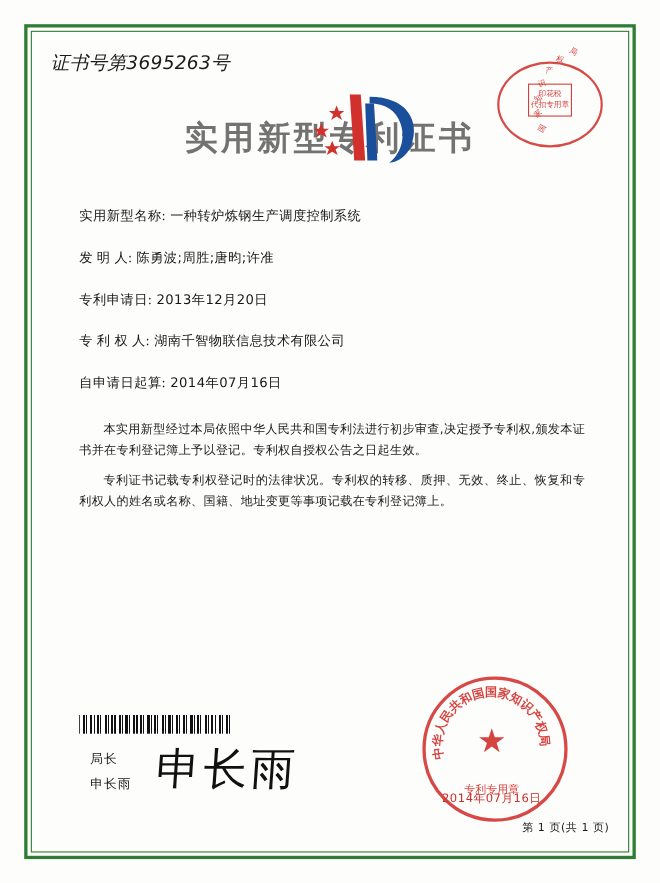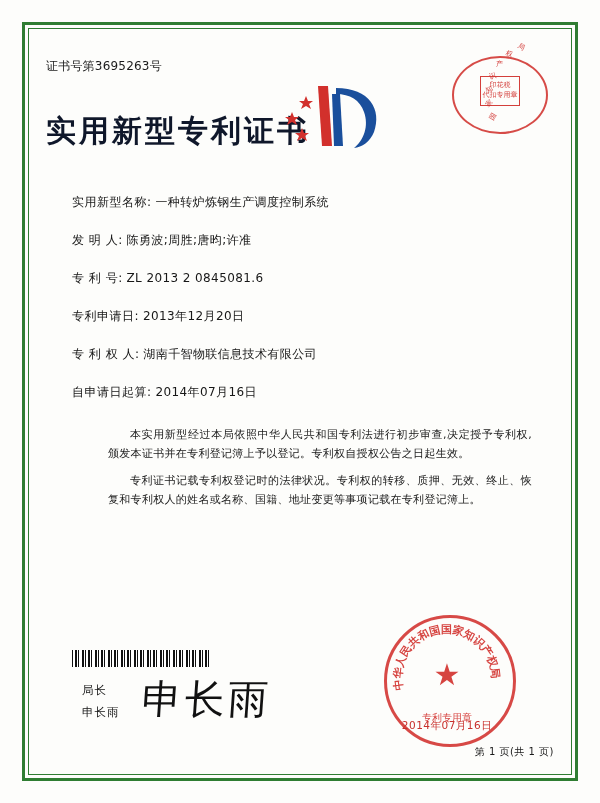--- a/index.html
+++ b/index.html
@@ -42,24 +42,25 @@
   .content {
     position: absolute;
     left: 46px;
     top: 42px;
     right: 46px;
     bottom: 40px;
   }
 
   
   .cert-no {
-    font-size: 12px;
+    font-size: 17px;
     color: #1b1b1b;
     letter-spacing: 0.2px;
-    margin-top: 16px;
+    margin-top: 4px;
+    font-style: italic;
   }
 
   
   .emblem {
     position: absolute;
     left: 224px;
     top: 34px;
     width: 120px;
     height: 78px;
   }
@@ -107,64 +108,64 @@
   .seal-top .arc-text span {
     position: absolute;
     transform-origin: 46px 37px;
     left: 44px;
     top: 3px;
     opacity: 0.9;
   }
 
   
   .title {
-    text-align: left;
+    text-align: center;
     font-family: "DejaVu Serif", "Liberation Serif", serif;
     font-size: 30px;
     font-weight: bold;
     letter-spacing: 3px;
-    color: #0f172a;
+    color: #737373;
     margin-top: 36px;
   }
 
   
   .fields {
     margin-top: 42px;
     padding-left: 26px;
   }
   .field-row {
     font-size: 12px;
     color: #171717;
     margin-bottom: 21px;
     line-height: 17px;
     white-space: nowrap;
   }
   .field-label {
     display: inline-block;
     letter-spacing: 0.5px;
+    font-family: Liberation Serif, serif;
   }
   .field-value {
     letter-spacing: 0.4px;
   }
 
   
   .paras {
     margin-top: 24px;
     padding-left: 26px;
     padding-right: 22px;
   }
   .para {
     font-size: 11px;
     line-height: 19px;
     color: #1a1a1a;
     text-align: justify;
     text-indent: 22px;
     margin-bottom: 8px;
     letter-spacing: 0.3px;
-    margin-left: 36px;
   }
 
   
   .barcode {
     position: absolute;
     left: 26px;
     bottom: 96px;
     width: 138px;
     height: 17px;
     background:
@@ -314,24 +315,20 @@
     <div class="title">实用新型专利证书</div>
 
     <div class="fields">
       <div class="field-row">
         <span class="field-label">实用新型名称:</span>
         <span class="field-value">一种转炉炼钢生产调度控制系统</span>
       </div>
       <div class="field-row">
         <span class="field-label">发 明 人:</span>
         <span class="field-value">陈勇波;周胜;唐昀;许准</span>
-      </div>
-      <div class="field-row">
-        <span class="field-label">专 利 号:</span>
-        <span class="field-value">ZL 2013 2 0845081.6</span>
       </div>
       <div class="field-row">
         <span class="field-label">专利申请日:</span>
         <span class="field-value">2013年12月20日</span>
       </div>
       <div class="field-row">
         <span class="field-label">专 利 权 人:</span>
         <span class="field-value">湖南千智物联信息技术有限公司</span>
       </div>
       <div class="field-row">

